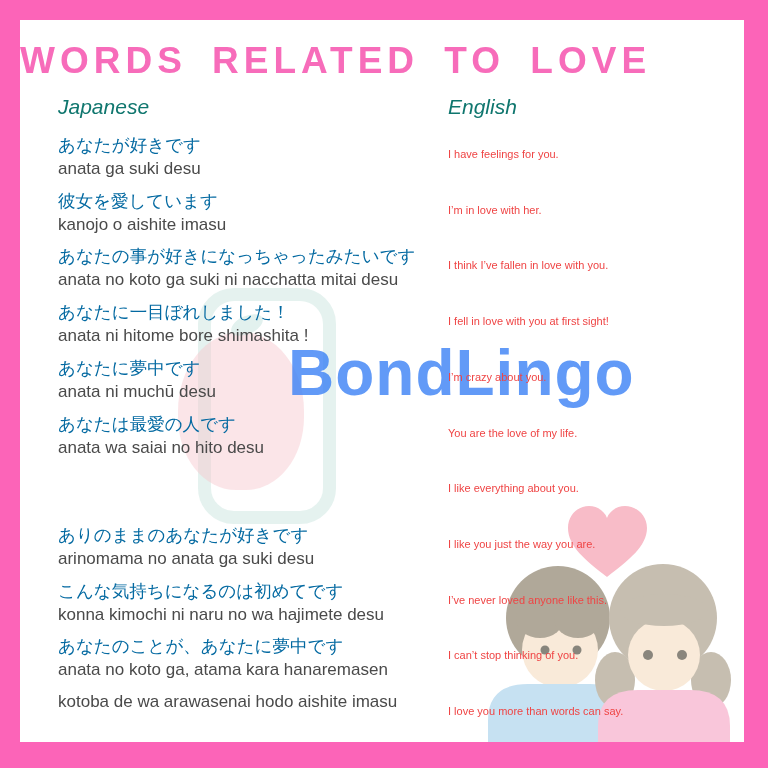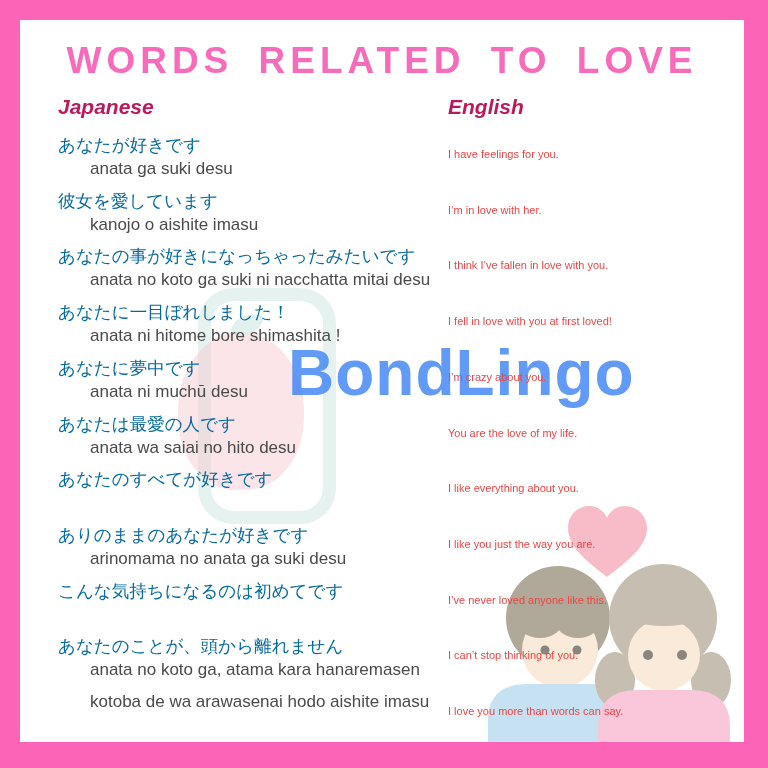--- a/index.html
+++ b/index.html
@@ -7,37 +7,36 @@
     background:#fc64b8;
     font-family:"Liberation Sans","DejaVu Sans",sans-serif;
     position:relative;
   }
   .card{
     position:absolute;left:20px;top:20px;width:724px;height:722px;
     background:#ffffff;overflow:hidden;
   }
   .title{
     position:absolute;left:0;top:20px;width:100%;
-    text-align:center;
     font-size:37px;font-weight:bold;
     letter-spacing:5px;word-spacing:10px;
     color:#f76cba;
     z-index:3;
   }
   .col-header{
     position:absolute;top:75px;
-    font-size:21px;font-weight:bold;font-style:italic;
-    color:#be185d;z-index:3;
+    font-size:21px;font-weight:normal;font-style:italic;
+    color:#0f766e;z-index:3;
   }
   .col-header.jp{left:38px;}
   .col-header.en{left:428px;}
   .row{position:absolute;left:0;width:100%;z-index:3;}
   .jp-col{position:absolute;left:38px;width:392px;}
   .jp-line{font-size:17.5px;color:#0369a1;line-height:24px;}
-  .romaji-line{font-size:17px;color:#4a4a4a;line-height:24px;margin-left:32px;}
+  .romaji-line{font-size:17px;color:#4a4a4a;line-height:24px;}
   .en-col{
     position:absolute;left:428px;width:300px;top:10px;
     font-size:11px;color:#ef4444;line-height:22px;white-space:nowrap;
   }
   
   .wm-bubble{
     position:absolute;left:178px;top:268px;width:112px;height:210px;
     border:13px solid #cfe7e2;border-radius:36px;opacity:.55;z-index:1;
   }
   .wm-apple{
@@ -112,58 +111,58 @@
       <div class="jp-line">あなたの事が好きになっちゃったみたいです</div>
       <div class="romaji-line">anata no koto ga suki ni nacchatta mitai desu</div>
     </div>
     <div class="en-col">I think I’ve fallen in love with you.</div>
   </div>
   <div class="row" style="top:280px">
     <div class="jp-col">
       <div class="jp-line">あなたに一目ぼれしました！</div>
       <div class="romaji-line">anata ni hitome bore shimashita !</div>
     </div>
-    <div class="en-col">I fell in love with you at first loved!</div>
+    <div class="en-col">I fell in love with you at first sight!</div>
   </div>
   <div class="row" style="top:336px">
     <div class="jp-col">
       <div class="jp-line">あなたに夢中です</div>
       <div class="romaji-line">anata ni muchū desu</div>
     </div>
     <div class="en-col">I’m crazy about you.</div>
   </div>
   <div class="row" style="top:392px">
     <div class="jp-col">
       <div class="jp-line">あなたは最愛の人です</div>
       <div class="romaji-line">anata wa saiai no hito desu</div>
     </div>
     <div class="en-col">You are the love of my life.</div>
   </div>
   <div class="row" style="top:447px">
     <div class="jp-col">
-      <div class="jp-line">あなたのすべてが好きです</div>
     </div>
     <div class="en-col">I like everything about you.</div>
   </div>
   <div class="row" style="top:503px">
     <div class="jp-col">
       <div class="jp-line">ありのままのあなたが好きです</div>
       <div class="romaji-line">arinomama no anata ga suki desu</div>
     </div>
     <div class="en-col">I like you just the way you are.</div>
   </div>
   <div class="row" style="top:559px">
     <div class="jp-col">
       <div class="jp-line">こんな気持ちになるのは初めてです</div>
+      <div class="romaji-line">konna kimochi ni naru no wa hajimete desu</div>
     </div>
     <div class="en-col">I’ve never loved anyone like this.</div>
   </div>
   <div class="row" style="top:614px">
     <div class="jp-col">
-      <div class="jp-line">あなたのことが、頭から離れません</div>
+      <div class="jp-line">あなたのことが、あなたに夢中です</div>
       <div class="romaji-line">anata no koto ga, atama kara hanaremasen</div>
     </div>
     <div class="en-col">I can’t stop thinking of you.</div>
   </div>
   <div class="row" style="top:670px">
     <div class="jp-col">
       <div class="romaji-line">kotoba de wa arawasenai hodo aishite imasu</div>
     </div>
     <div class="en-col">I love you more than words can say.</div>
   </div>

